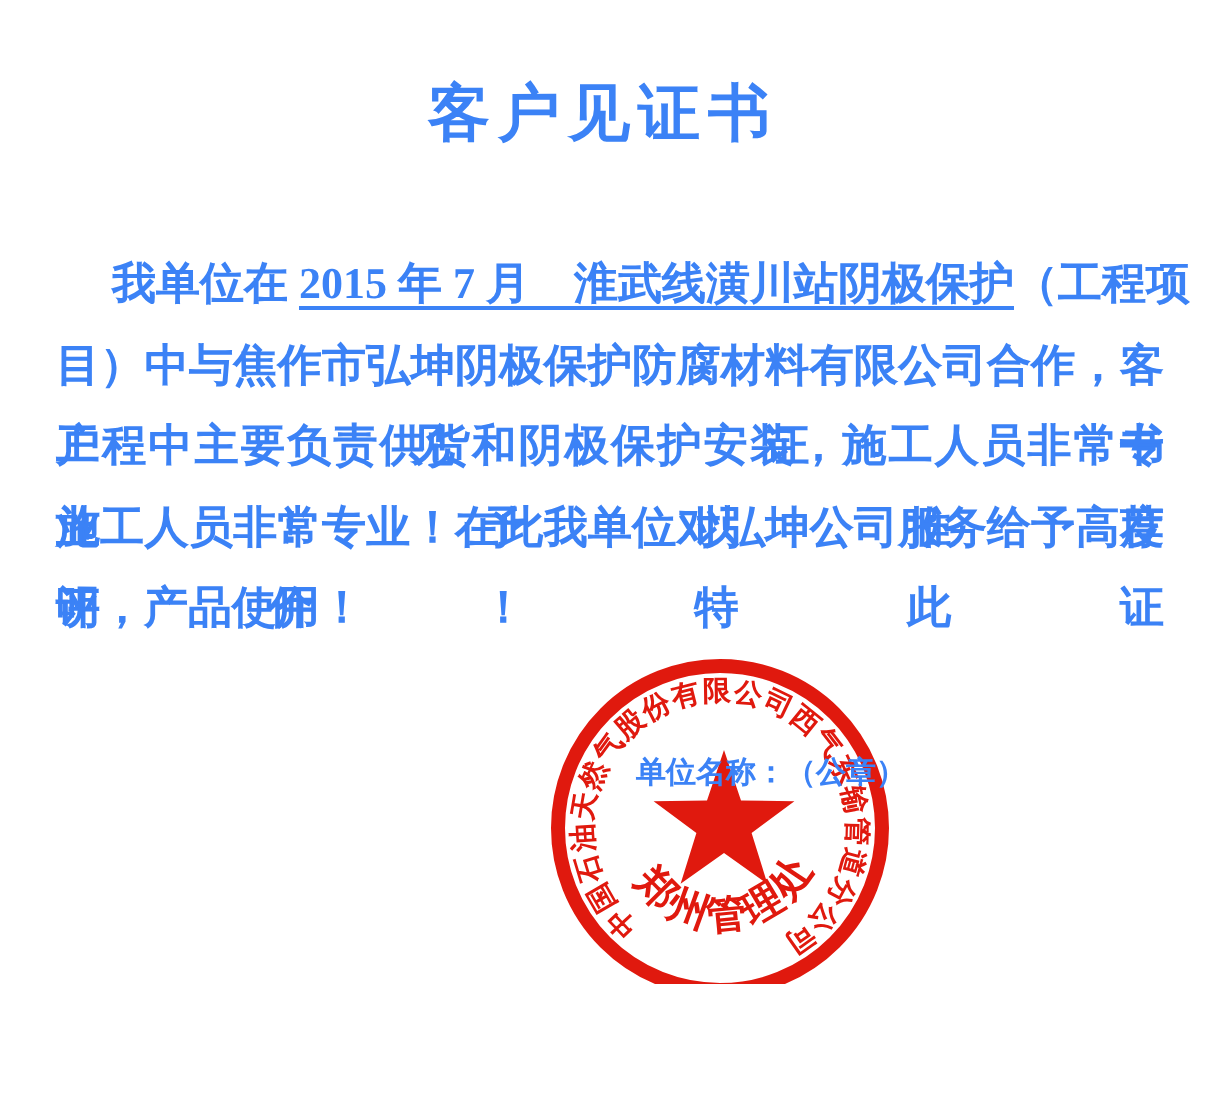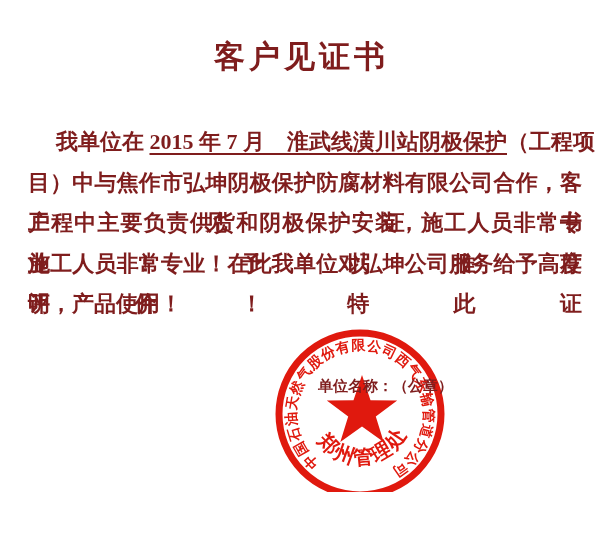--- a/index.html
+++ b/index.html
@@ -7,21 +7,21 @@
     padding: 0;
     background: #ffffff;
   }
   .page {
     position: relative;
     width: 603px;
     height: 492px;
     background: #ffffff;
     overflow: hidden;
     font-family: "Liberation Serif", serif;
-    color: #7f1d1d;
+    color: #3b82f6;
   }
   .doc-title {
     position: absolute;
     top: 36px;
     left: 0;
     width: 603px;
     text-align: center;
     font-size: 31px;
     font-weight: 600;
     letter-spacing: 4px;

